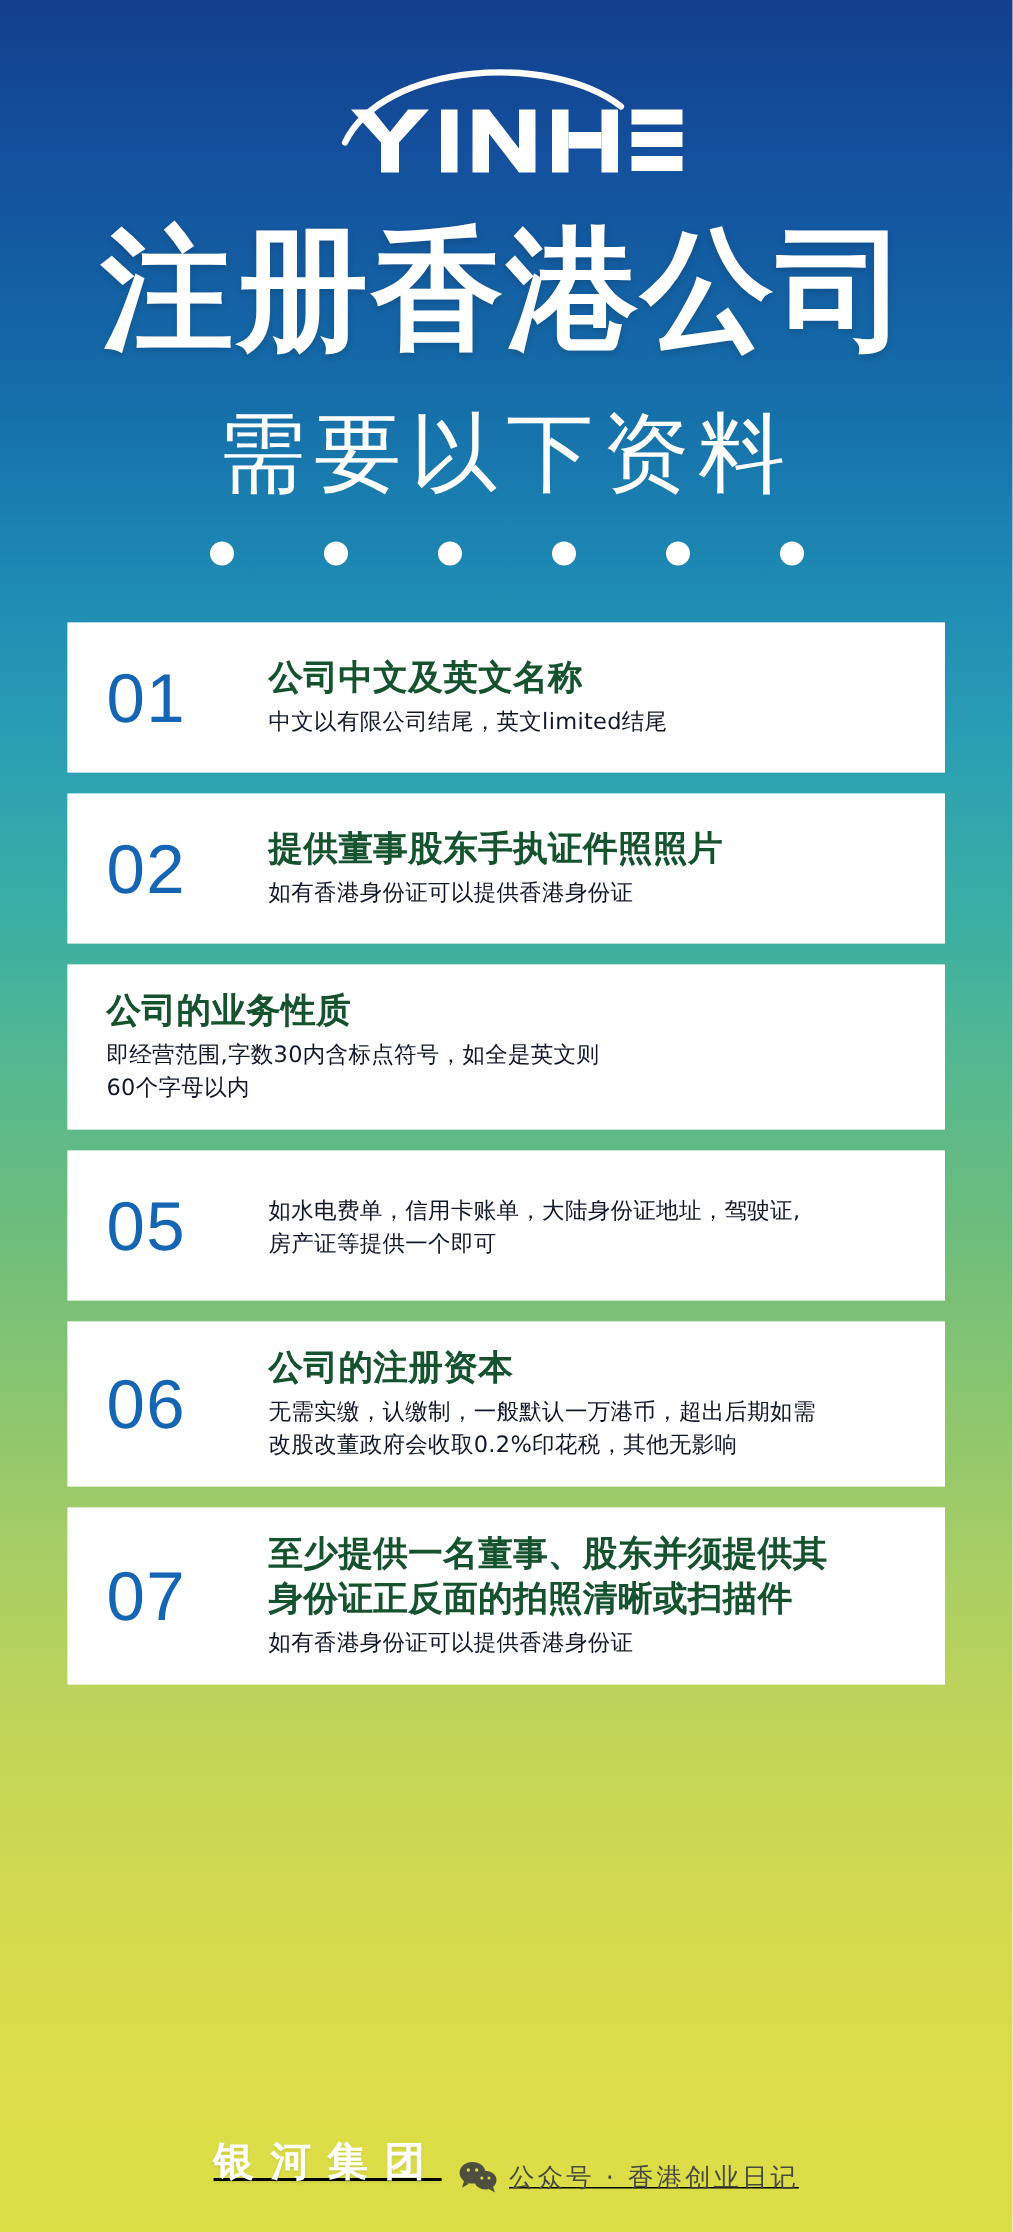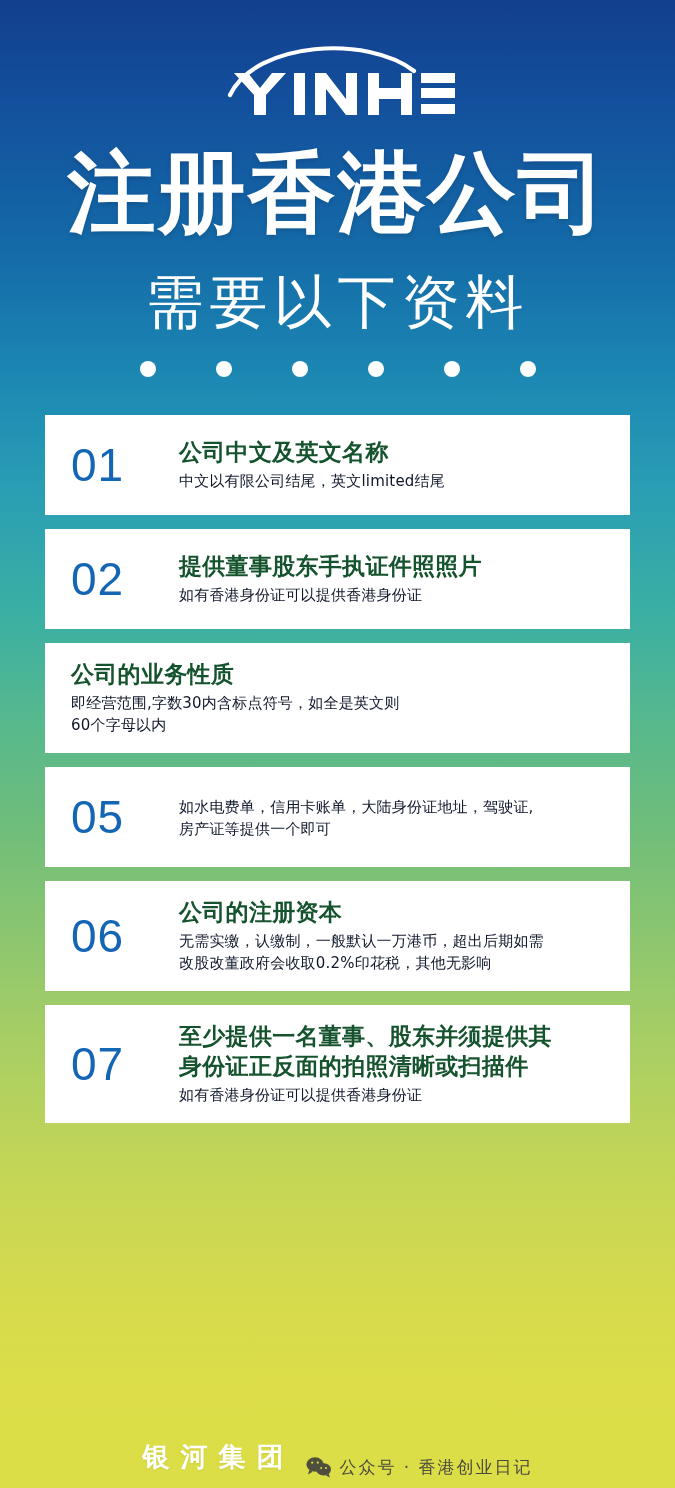--- a/index.html
+++ b/index.html
@@ -118,26 +118,27 @@
     line-height:1.45;
     margin-top:4px;
     letter-spacing:0.2px;
     font-family:"DejaVu Sans","Liberation Sans",sans-serif;
     white-space:pre-line;
   }
 
   
   .footer {
     position:absolute;
-    left:0; right:0; bottom:0;
+    left:0; right:0; bottom:16px;
     height:62px;
     display:flex;
     align-items:center;
     justify-content:center;
     gap:12px;
+    text-decoration:underline;
   }
   .brand {
     color:#ffffff;
     font-size:27px;
     font-weight:bold;
     letter-spacing:11px;
     font-family:"DejaVu Sans","Liberation Sans",sans-serif;
     text-shadow:0 1px 2px rgba(0,0,0,.08);
   }
   .wechat {

